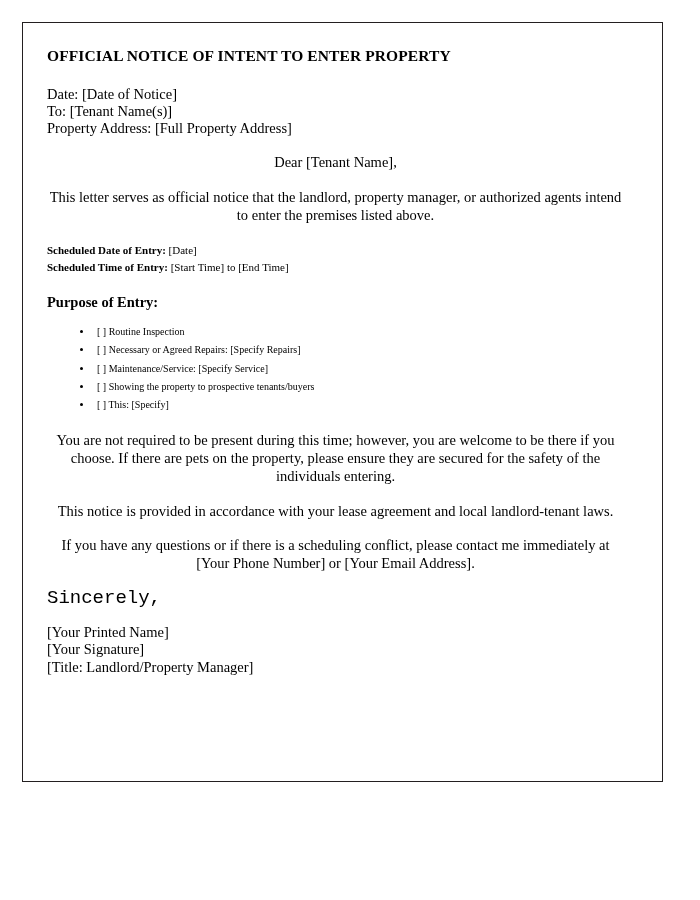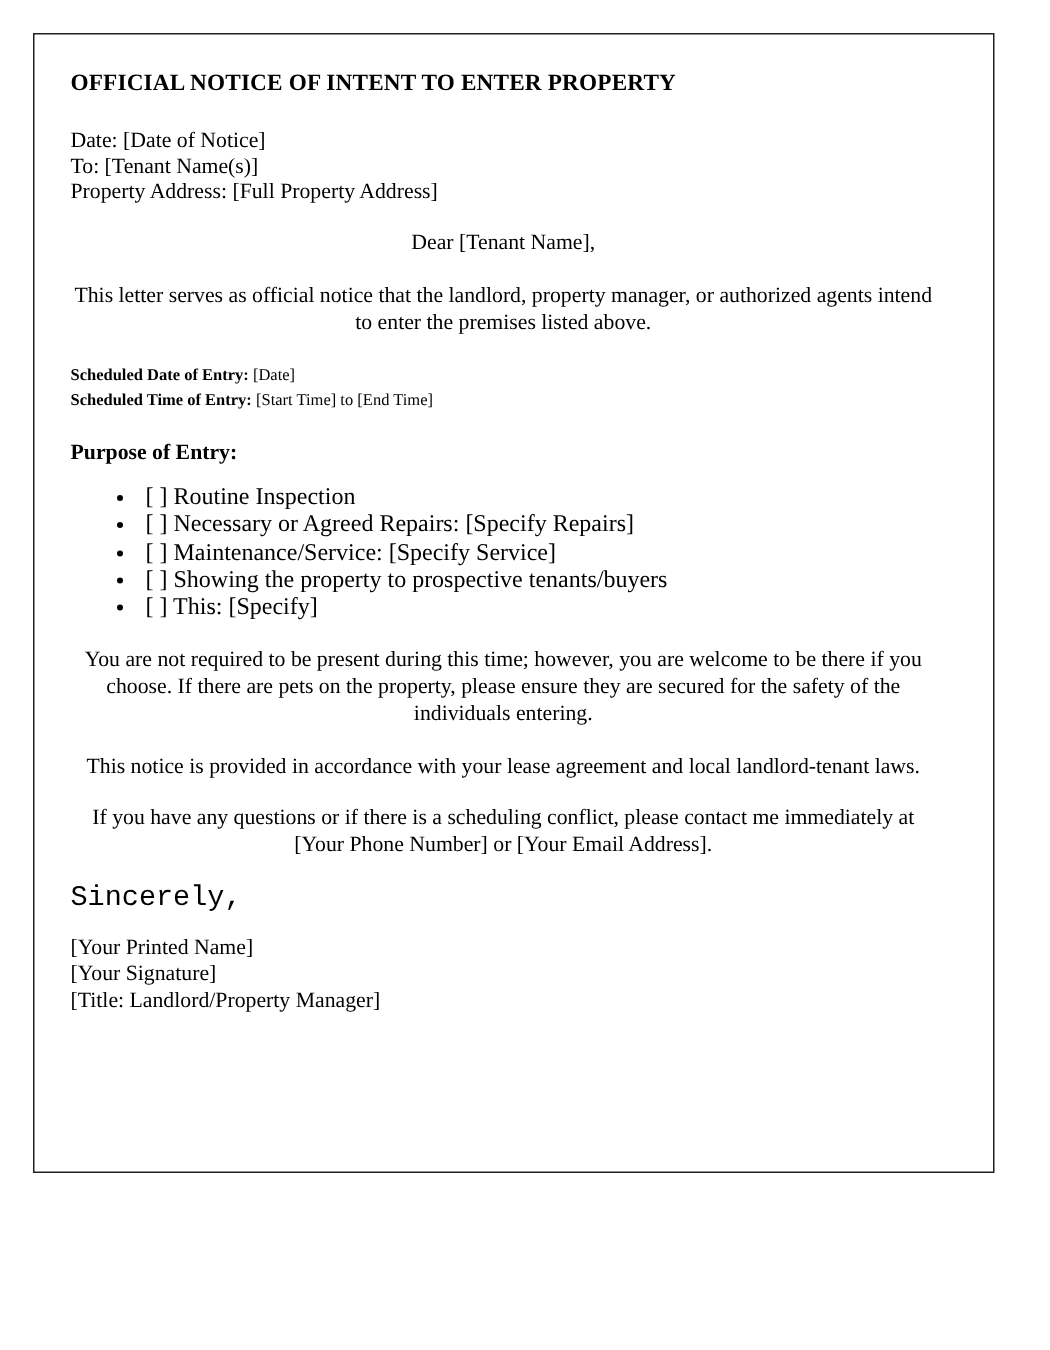--- a/index.html
+++ b/index.html
@@ -80,21 +80,21 @@
     margin: 0 0 12px 0;
     line-height: 17.2px;
   }
 
   ul.purpose-list {
     list-style: disc;
     margin: 0 0 18px 0;
     padding-left: 46px;
   }
   ul.purpose-list li {
-    font-size: 16px;
+    font-size: 10px;
     line-height: 18.2px;
     padding-left: 4px;
   }
 
   .closing {
     margin: 0 0 17px 0;
     font-size: 19px;
     line-height: 17.2px;
     font-family: Liberation Mono, monospace;
   }

